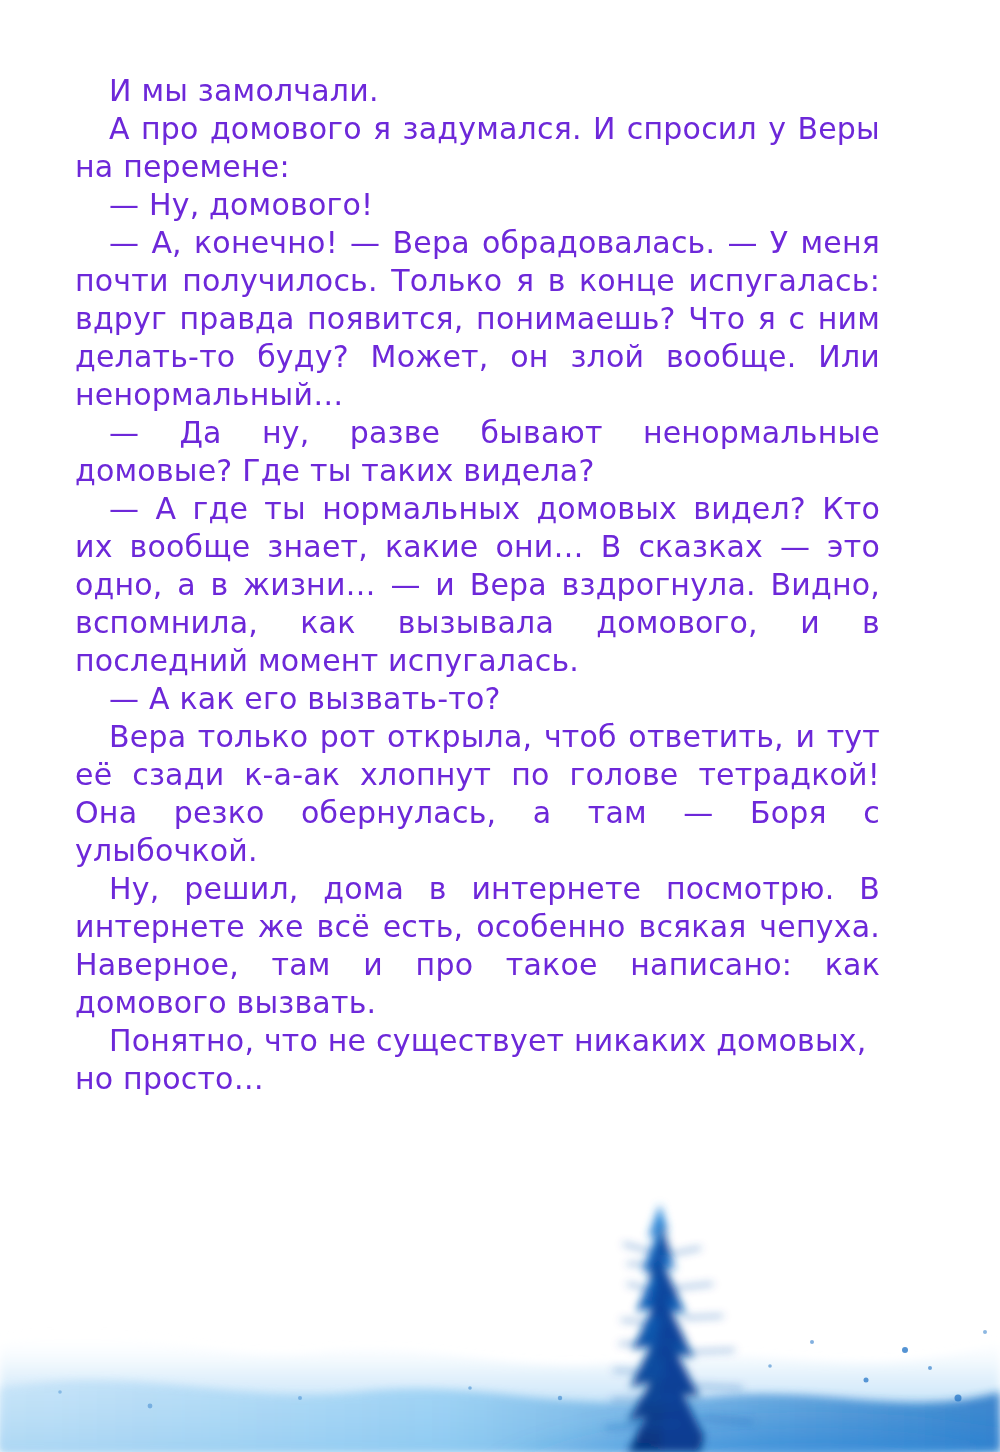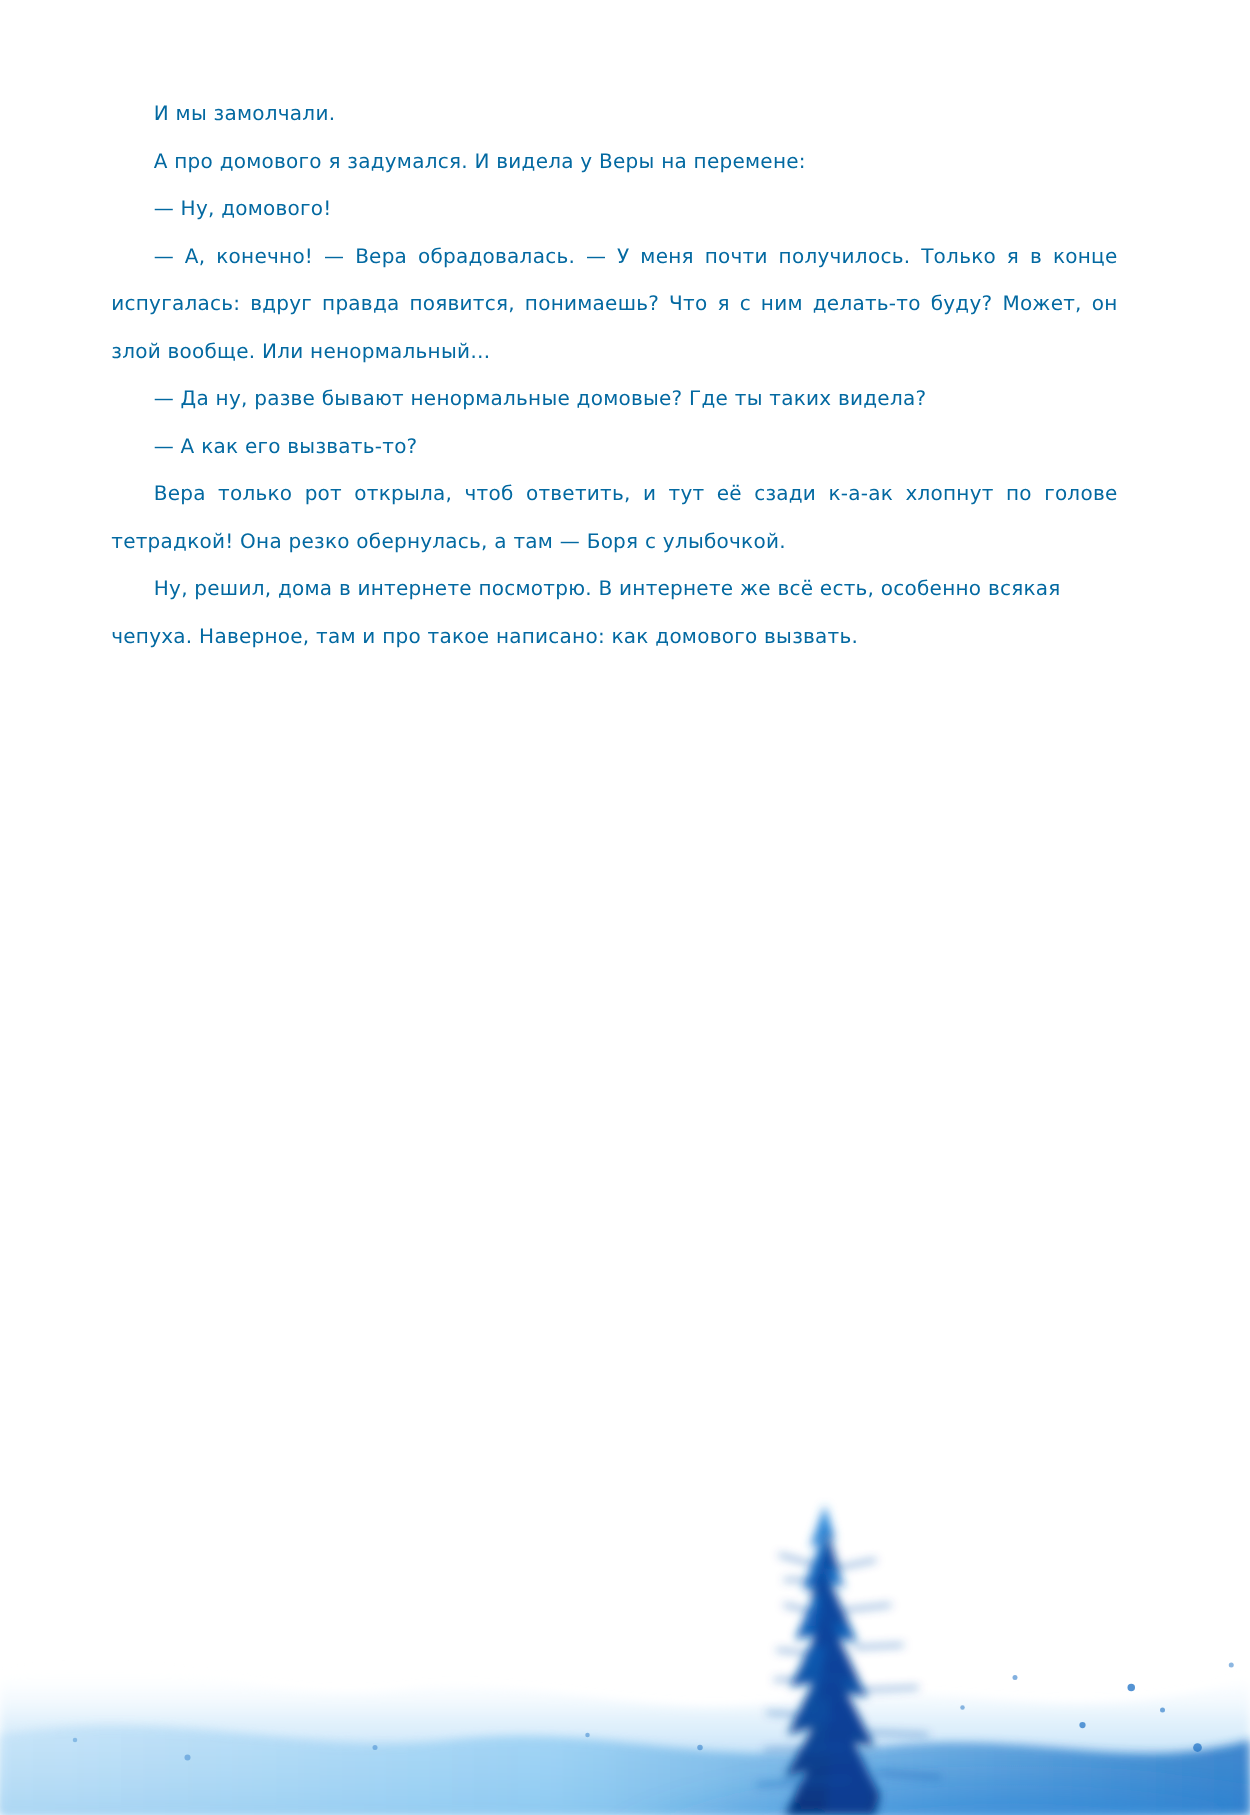--- a/index.html
+++ b/index.html
@@ -19,25 +19,25 @@
   #page {
     position: absolute;
     left: 0;
     top: 0;
     width: 1000px;
     height: 1452px;
   }
 
   #text-column {
     position: absolute;
-    left: 89px;
+    left: 75px;
     top: 72px;
     width: 805px;
-    color: #0369a1;
-    font-size: 16px;
+    color: #6d28d9;
+    font-size: 30px;
     line-height: 38px;
     text-align: justify;
     text-justify: inter-word;
     letter-spacing: 0.2px;
   }
 
   .para {
     margin: 0 0 0 0;
     text-indent: 34px;
     text-align: justify;
@@ -63,27 +63,29 @@
     display: block;
   }
 </style>
 </head>
 <body>
 
 <div id="page">
 
   <div id="text-column">
     <p class="para">И мы замолчали.</p>
-    <p class="para">А про домового я задумался. И видела у Веры на перемене:</p>
+    <p class="para">А про домового я задумался. И спросил у Веры на перемене:</p>
     <p class="para">— Ну, домового!</p>
     <p class="para">— А, конечно! — Вера обрадовалась. — У меня почти получилось. Только я в конце испугалась: вдруг правда появится, понимаешь? Что я с ним делать-то буду? Может, он злой вообще. Или ненормальный…</p>
     <p class="para">— Да ну, разве бывают ненормальные домовые? Где ты таких видела?</p>
+    <p class="para">— А где ты нормальных домовых видел? Кто их вообще знает, какие они… В сказках — это одно, а в жизни… — и Вера вздрогнула. Видно, вспомнила, как вызывала домового, и в последний момент испугалась.</p>
     <p class="para">— А как его вызвать-то?</p>
     <p class="para">Вера только рот открыла, чтоб ответить, и тут её сзади к-а-ак хлопнут по голове тетрадкой! Она резко обернулась, а там — Боря с улыбочкой.</p>
     <p class="para">Ну, решил, дома в интернете посмотрю. В интернете же всё есть, особенно всякая чепуха. Наверное, там и про такое написано: как домового вызвать.</p>
+    <p class="para ragged">Понятно, что не существует никаких домовых, но просто…</p>
   </div>
 
   <div id="bottom-art">
     <svg width="1000" height="260" viewBox="0 0 1000 260" xmlns="http://www.w3.org/2000/svg">
       <defs>
         <linearGradient id="bandGrad" x1="0" y1="0" x2="0" y2="1">
           <stop offset="0%" stop-color="#ffffff" stop-opacity="0"></stop>
           <stop offset="35%" stop-color="#cfe8fa" stop-opacity="0.55"></stop>
           <stop offset="100%" stop-color="#7fc0ec" stop-opacity="0.95"></stop>
         </linearGradient>

